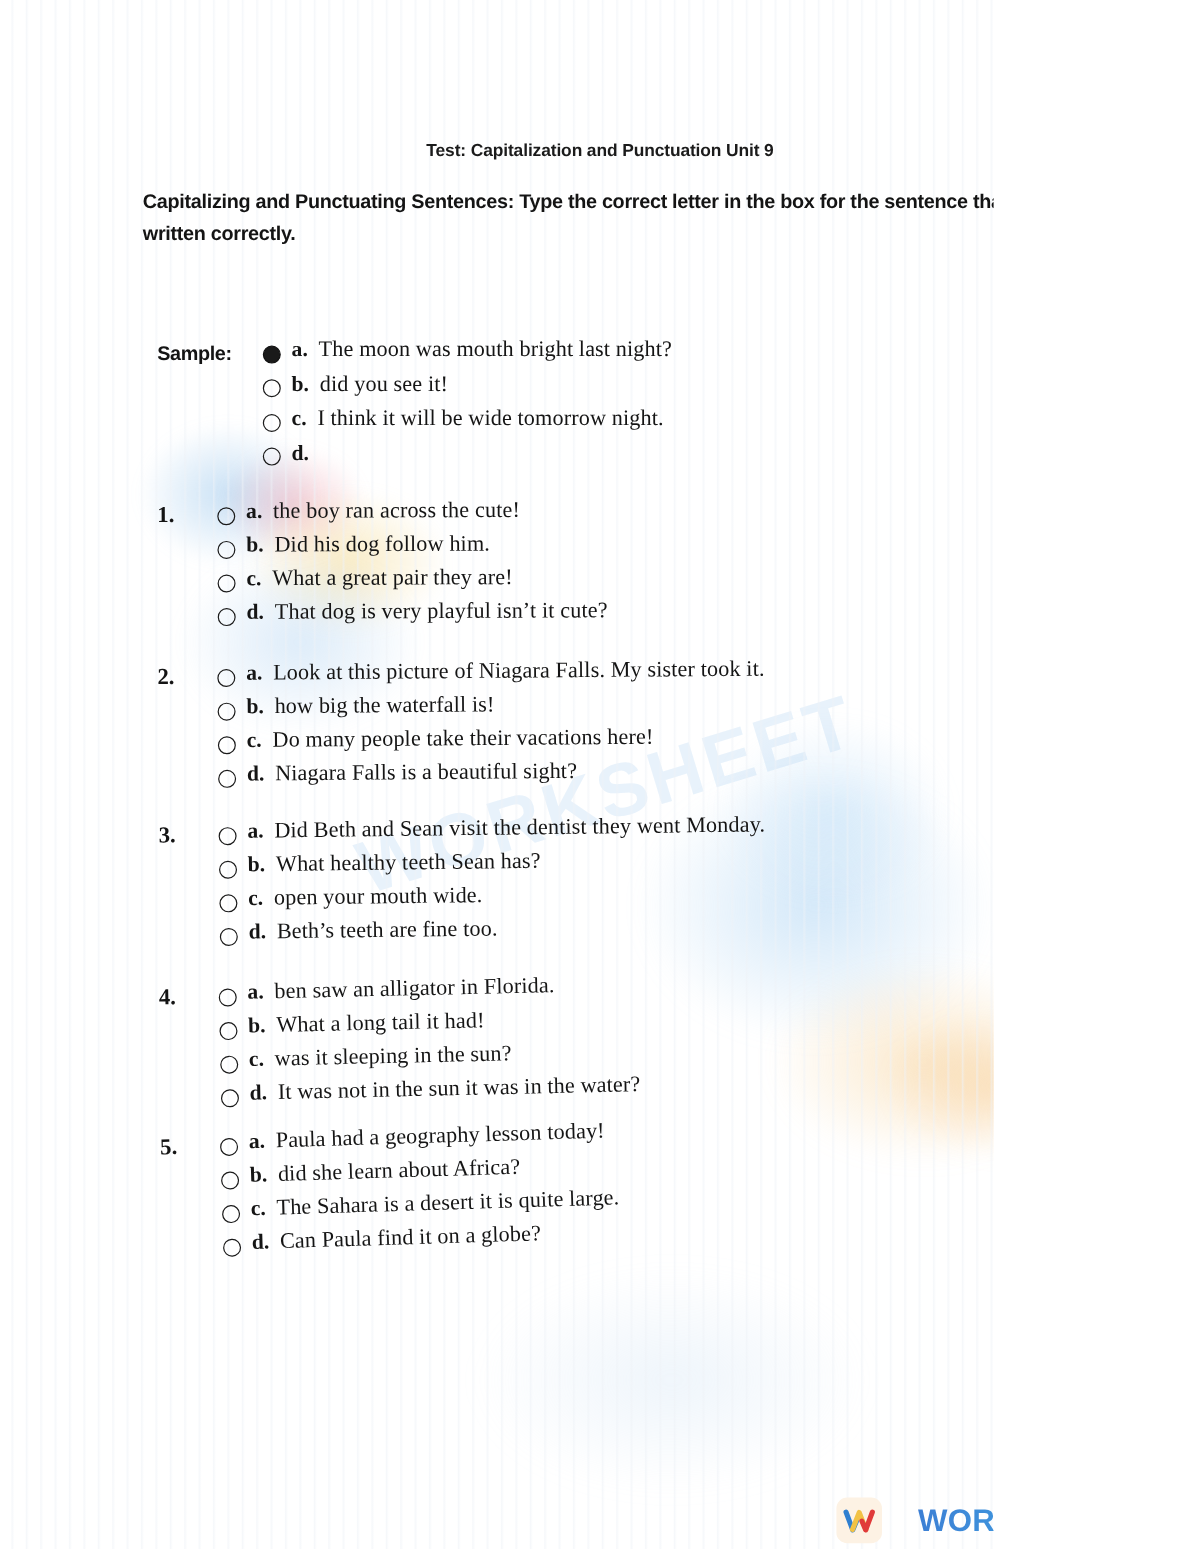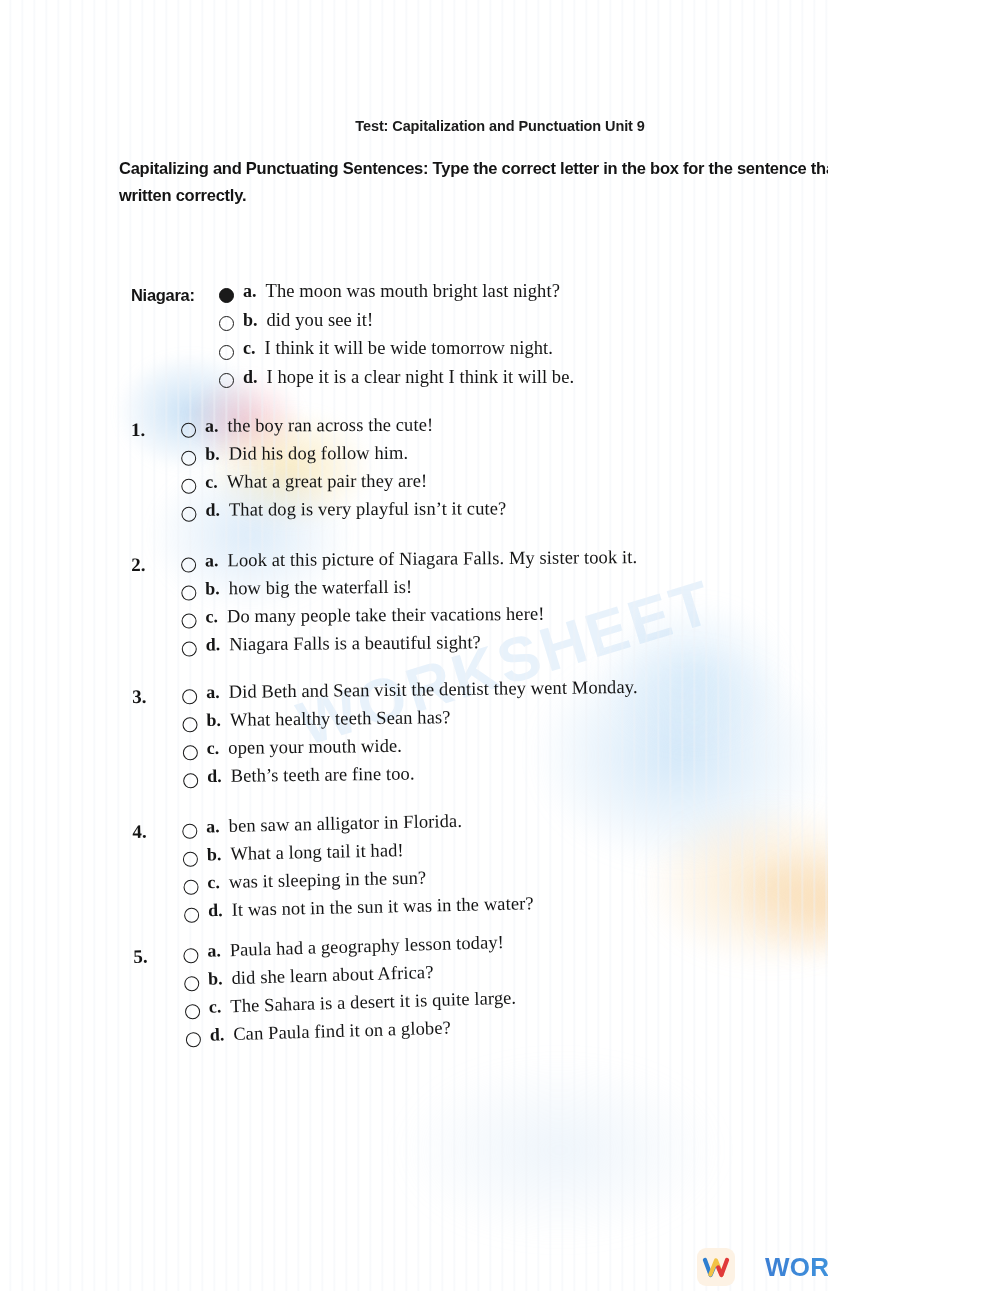--- a/index.html
+++ b/index.html
@@ -263,41 +263,40 @@
 
   <div class="scan-tint"></div>
 
   <div class="content">
 
     <div class="doc-title">Test: Capitalization and Punctuation Unit 9</div>
 
     <div class="instruction">Capitalizing and Punctuating Sentences: Type the correct letter in the box for the sentence that is written correctly.</div>
 
     <div class="block" id="blk-sample">
-      <div class="block-label sample">Niagara:</div>
+      <div class="block-label sample">Sample:</div>
       <div class="options">
         <div class="opt">
           <span class="radio filled"></span>
           <span class="opt-letter">a.</span>
           <span class="opt-text">The moon was mouth bright last night?</span>
         </div>
         <div class="opt">
           <span class="radio"></span>
           <span class="opt-letter">b.</span>
           <span class="opt-text">did you see it!</span>
         </div>
         <div class="opt">
           <span class="radio"></span>
           <span class="opt-letter">c.</span>
           <span class="opt-text">I think it will be wide tomorrow night.</span>
         </div>
         <div class="opt">
           <span class="radio"></span>
           <span class="opt-letter">d.</span>
-          <span class="opt-text">I hope it is a clear night I think it will be.</span>
         </div>
       </div>
     </div>
 
     <div class="block" id="blk-1">
       <div class="block-label">1.</div>
       <div class="options">
         <div class="opt">
           <span class="radio"></span>
           <span class="opt-letter">a.</span>

